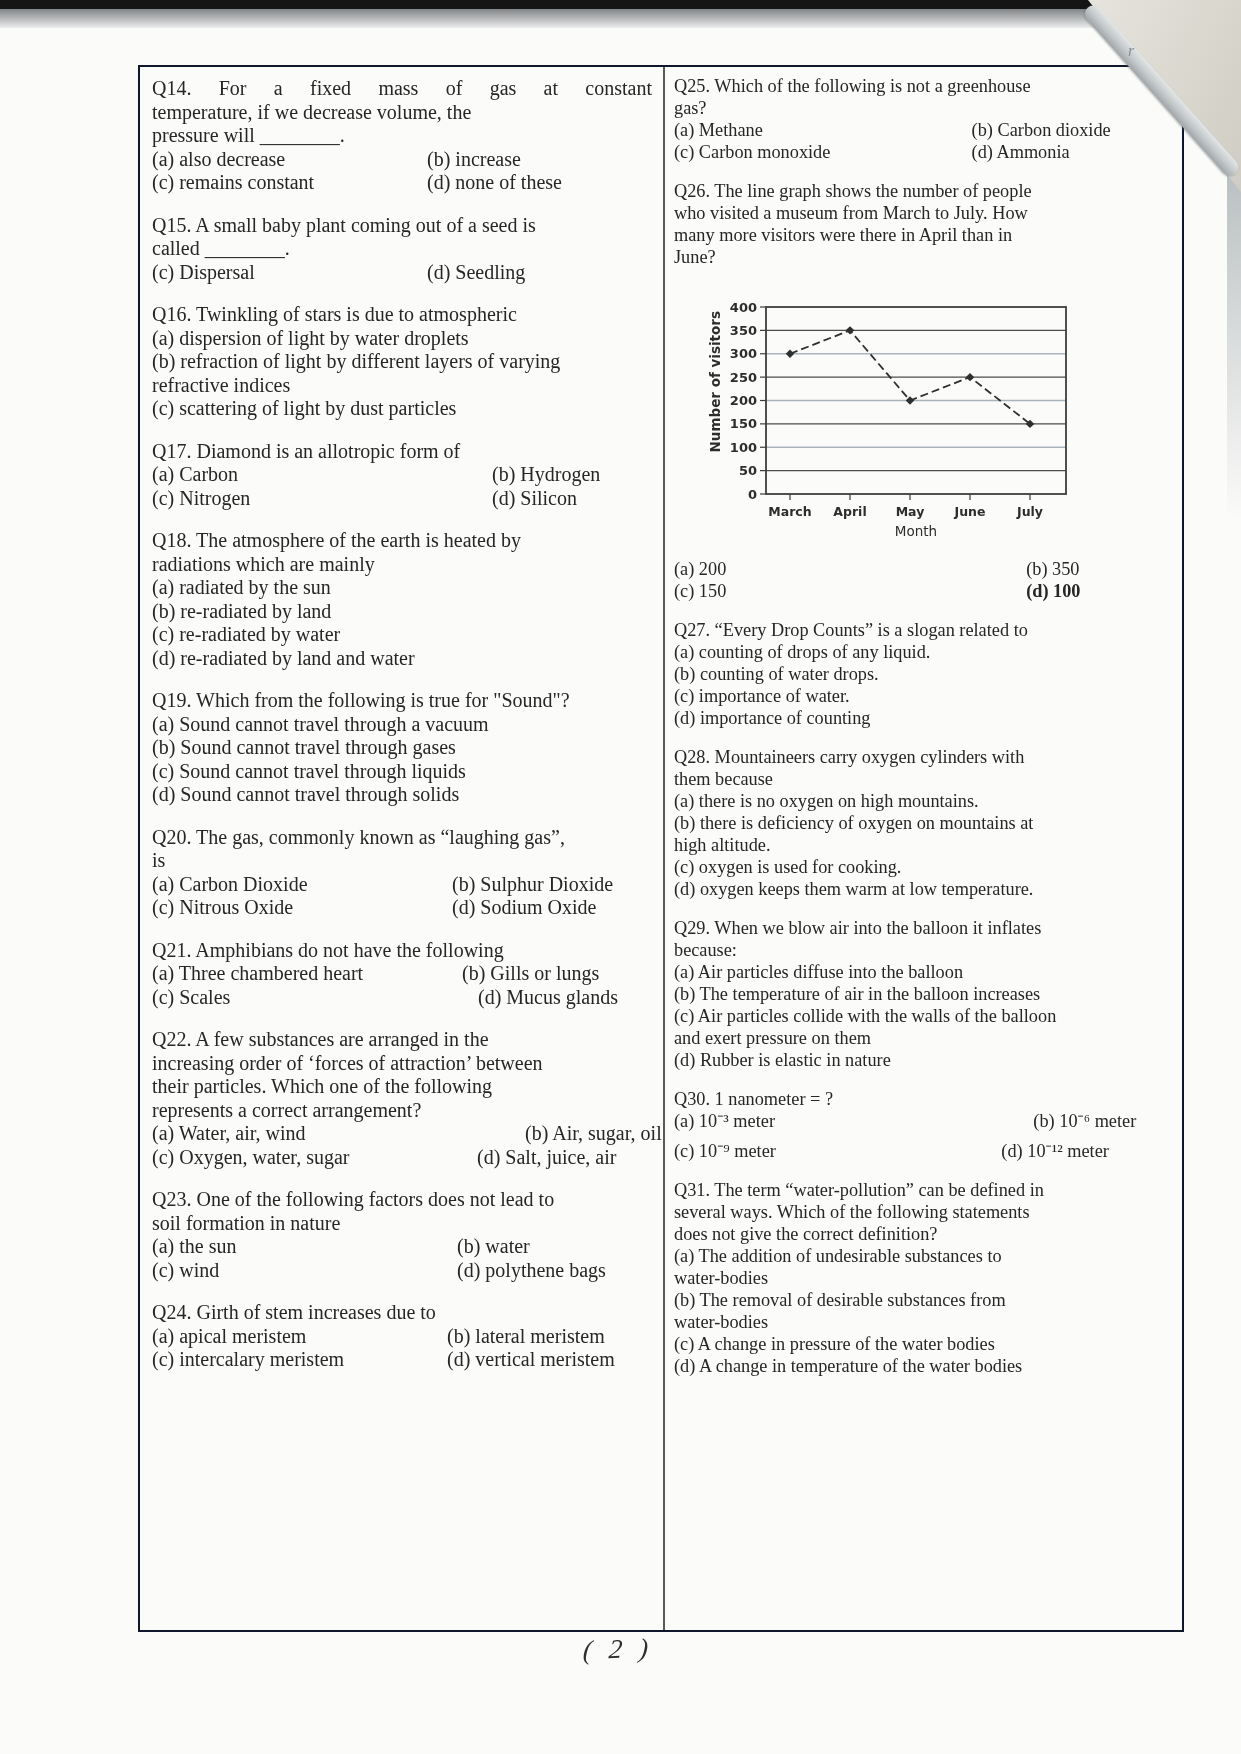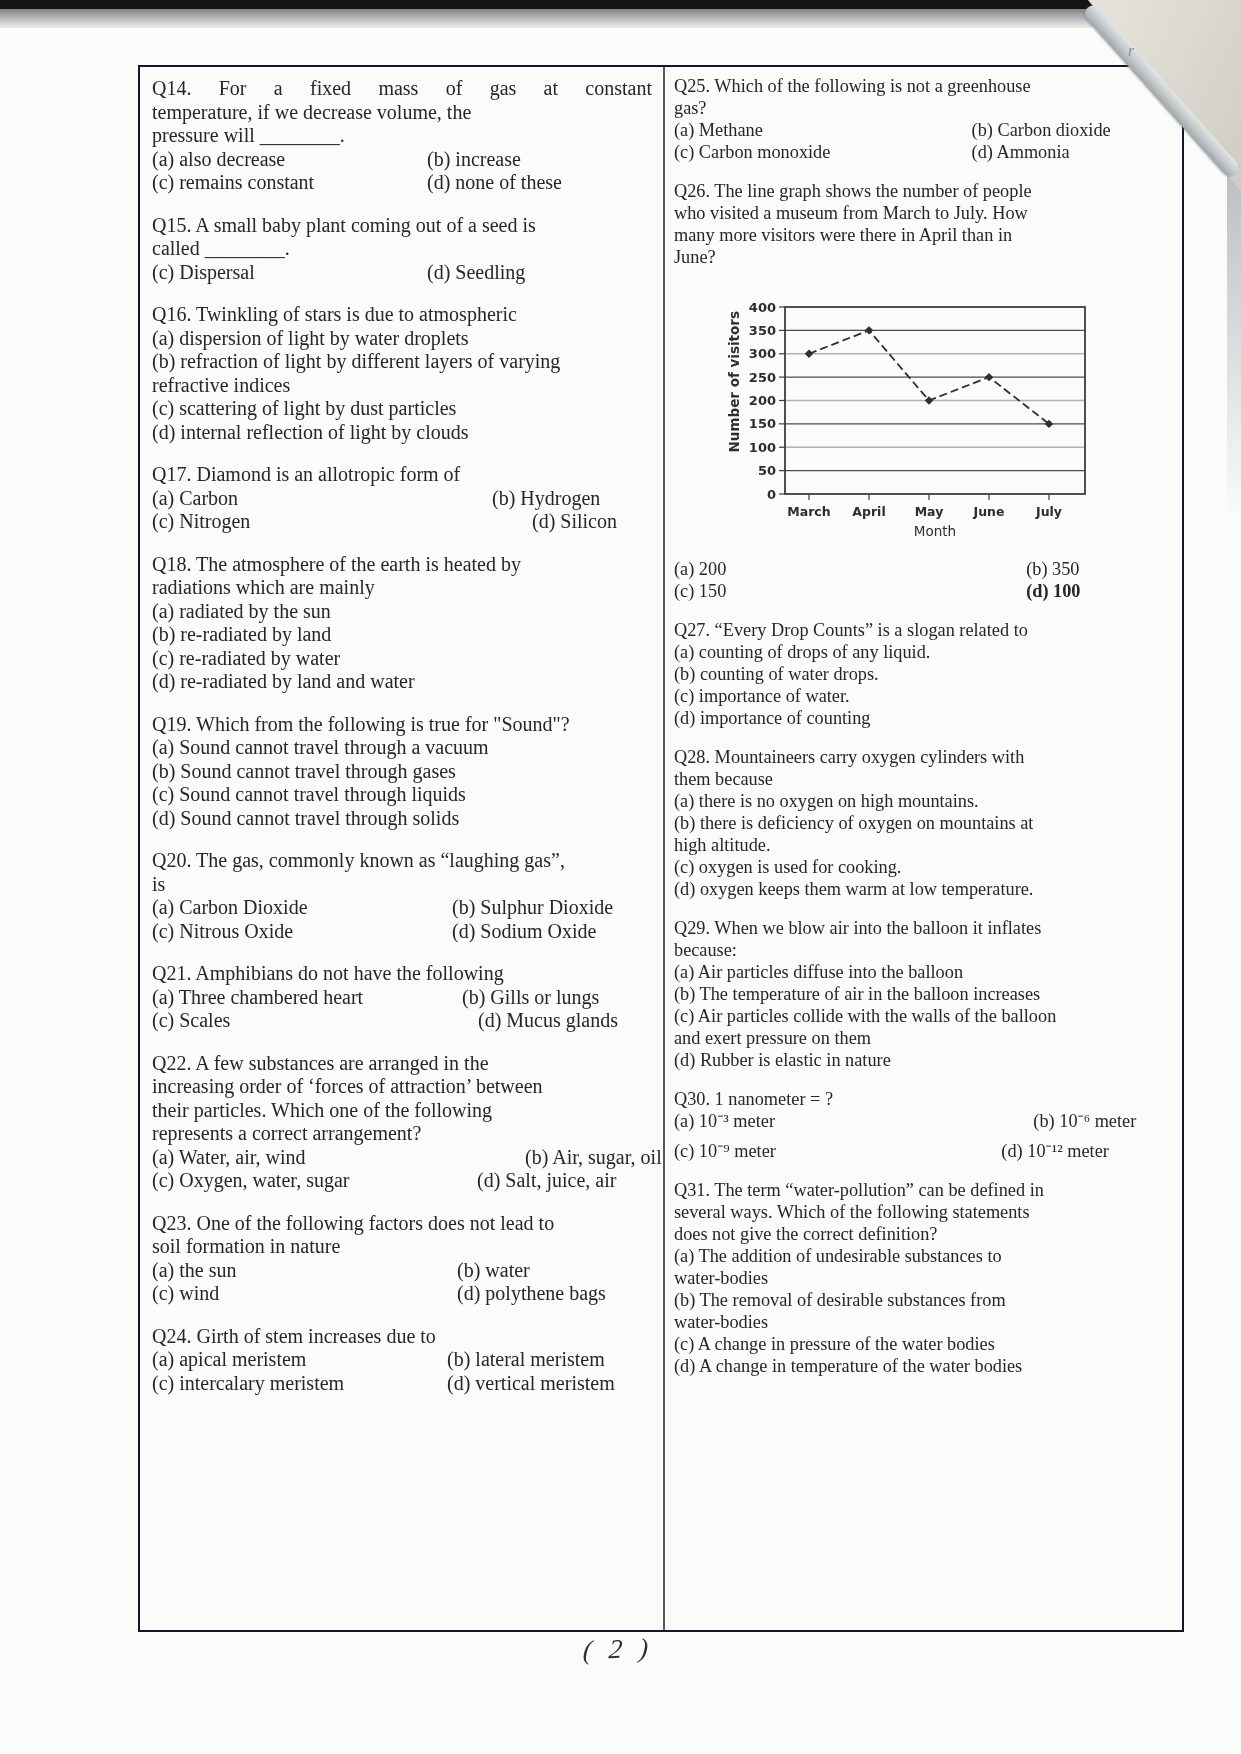--- a/index.html
+++ b/index.html
@@ -25,21 +25,21 @@
   .col{position:absolute;top:0}
   .col-left{left:12px;width:500px;padding-top:10px;font-size:20px;line-height:23.5px}
   .col-right{left:534px;width:496px;padding-top:8px;font-size:18.3px;line-height:22px}
   .question{margin-bottom:19px}
   .col-right .question{margin-bottom:17px}
   .line{white-space:nowrap}
   .line.j{white-space:normal;text-align:justify;text-align-last:justify}
   .optrow{display:grid}
   .optcell{white-space:nowrap}
   .optcell.b{font-weight:700}
-  .chart-wrap{margin:7px 0 6px 45px}
+  .chart-wrap{margin:7px 0 6px 26px}
   .pagenum{position:absolute;left:583px;top:1634px;z-index:2;font-size:27px;font-style:italic;
            letter-spacing:5px;color:#2e2e2e;transform:rotate(-2deg) skewX(-6deg)}
 </style>
 </head>
 <body>
 
 <div class="scan">
   <div class="bar-black"></div>
   <div class="bar-grad"></div>
   <div class="edge-strip"></div>
@@ -67,29 +67,28 @@
             <div class="optcell">(c) Dispersal</div>
             <div class="optcell">(d) Seedling</div>
           </div>
         </div>
         <div class="question">
           <div class="line">Q16.  Twinkling of stars is due to atmospheric</div>
           <div class="line">(a) dispersion of light by water droplets</div>
           <div class="line">(b) refraction of light by different layers of varying</div>
           <div class="line">refractive indices</div>
           <div class="line">(c) scattering of light by dust particles</div>
-          <div class="line">(d) internal reflection of light by clouds</div>
         </div>
         <div class="question">
           <div class="line">Q17.  Diamond is an allotropic form of</div>
           <div class="optrow" style="grid-template-columns: 68% 1fr;">
             <div class="optcell">(a) Carbon</div>
             <div class="optcell">(b) Hydrogen</div>
           </div>
-          <div class="optrow" style="grid-template-columns: 68% 1fr; gap: 40px;">
+          <div class="optrow" style="grid-template-columns: 68% 1fr;">
             <div class="optcell">(c) Nitrogen</div>
             <div class="optcell">(d) Silicon</div>
           </div>
         </div>
         <div class="question">
           <div class="line">Q18.  The atmosphere of the earth is heated by</div>
           <div class="line">radiations which are mainly</div>
           <div class="line">(a) radiated by the sun</div>
           <div class="line">(b) re-radiated by land</div>
           <div class="line">(c) re-radiated by water</div>

